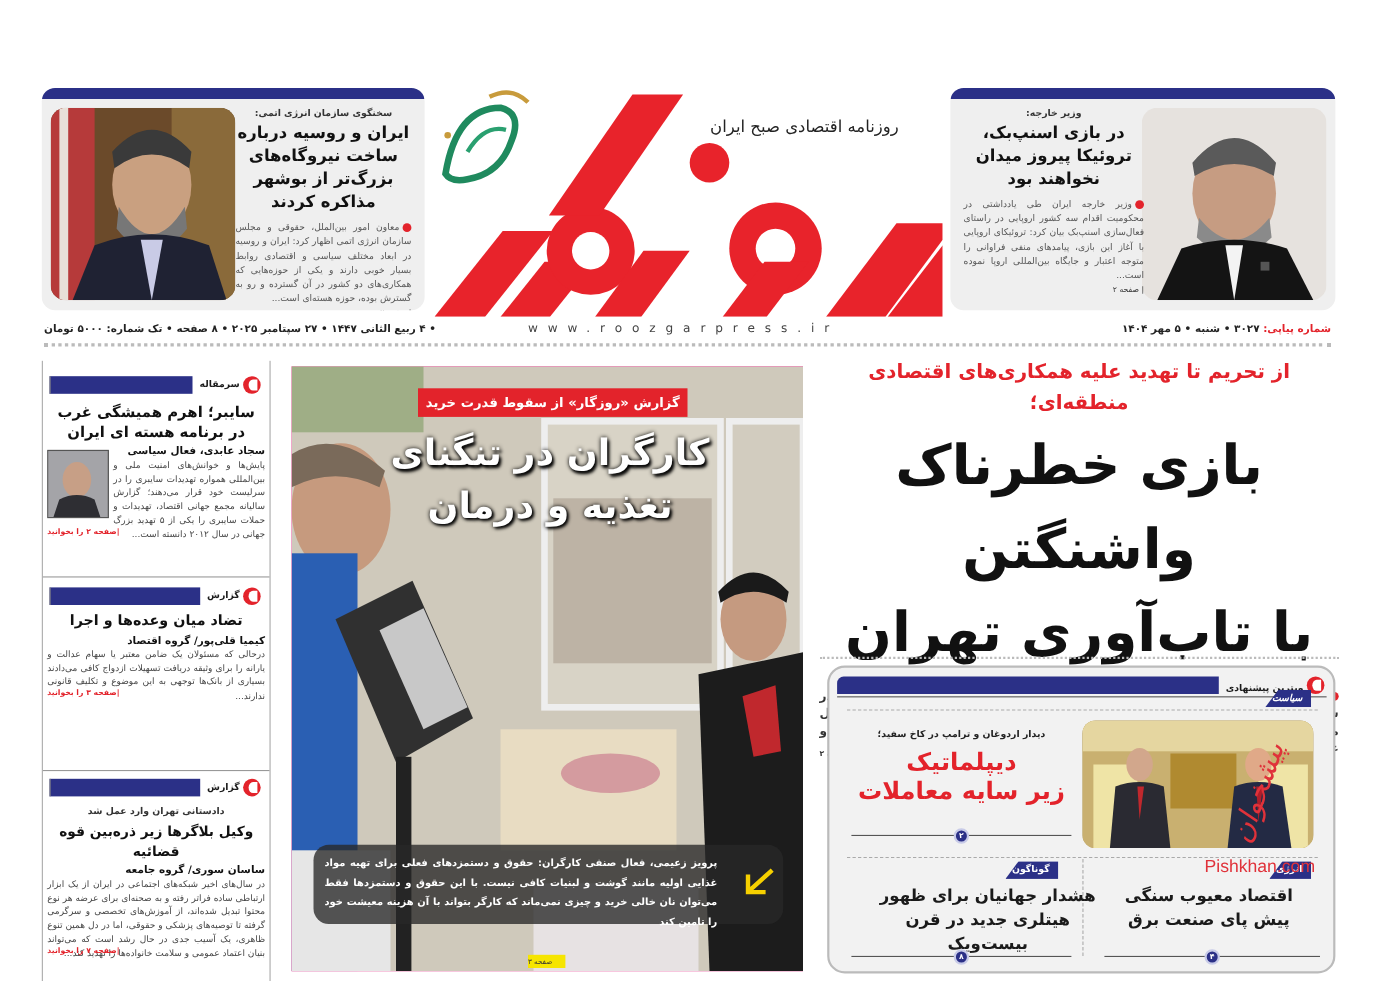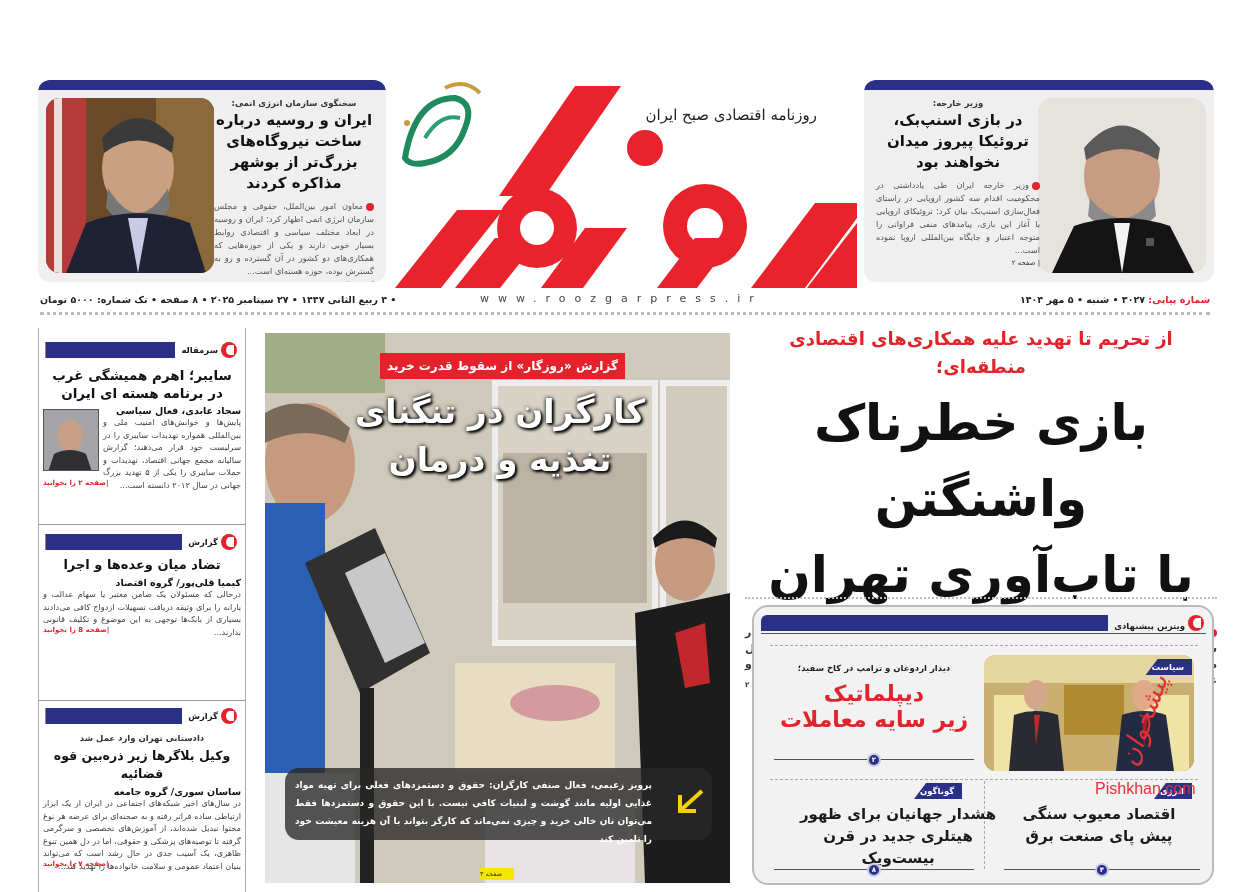--- a/index.html
+++ b/index.html
@@ -194,21 +194,21 @@
     <div class="sec-head">
       <div class="label">
           <span class="sec-icon"></span>
           <span>گزارش</span>
         </div>
       <div class="bar"></div>
     </div>
     <div class="lc-title" style="margin-top:4px;">تضاد میان وعده‌ها و اجرا</div>
     <div class="lc-author">کیمیا قلی‌پور/ گروه اقتصاد</div>
     <div class="lc-body">درحالی که مسئولان یک ضامن معتبر یا سهام عدالت و یارانه را برای وثیقه دریافت تسهیلات ازدواج کافی می‌دادند بسیاری از بانک‌ها توجهی به این موضوع و تکلیف قانونی ندارند...</div>
-    <div class="lc-more" style="text-align:left; margin-top:-12px;">|صفحه 8 را بخوانید</div>
+    <div class="lc-more" style="text-align:left; margin-top:-12px;">|صفحه ۳ را بخوانید</div>
   </div>
   <div class="lc-sep" style="top:372px;"></div>
 
   <div class="lc-block" style="top:378px;">
     <div class="sec-head">
       <div class="label">
           <span class="sec-icon"></span>
           <span>گزارش</span>
         </div>
       <div class="bar"></div>
@@ -285,21 +285,21 @@
       <rect x="10" y="40" width="40" height="76" fill="#efe4a6"></rect>
       <rect x="160" y="40" width="45" height="76" fill="#efe4a6"></rect>
       <ellipse cx="52" cy="40" rx="12" ry="15" fill="#d2a78c"></ellipse>
       <path d="M25 116 L30 60 Q52 52 74 60 L80 116 Z" fill="#2a2a32"></path>
       <path d="M50 60 L52 90 L56 60 Z" fill="#c0282d"></path>
       <ellipse cx="160" cy="40" rx="12" ry="15" fill="#e0a988"></ellipse>
       <path d="M132 116 L138 60 Q160 52 182 60 L190 116 Z" fill="#232a44"></path>
       <path d="M158 60 L160 92 L164 60 Z" fill="#b01e2a"></path>
     </svg>
   </div>
-  <div class="tag" style="right:20px; top:52px;">سیاست</div>
+  <div class="tag" style="right:20px; top:20px;font-style:italic;">سیاست</div>
   <div class="sc-kicker" style="left:20px; width:200px; top:56px;">دیدار اردوغان و ترامپ در کاخ سفید؛</div>
   <div class="sc-title-red" style="left:20px; width:200px; top:74px;">
     <div>دیپلماتیک</div>
     <div>زیر سایه معاملات</div>
   </div>
   <div class="num-line" style="left:20px; width:200px; top:146px;">
     <div class="ln"></div>
     <div class="num">۲</div>
   </div>
 

